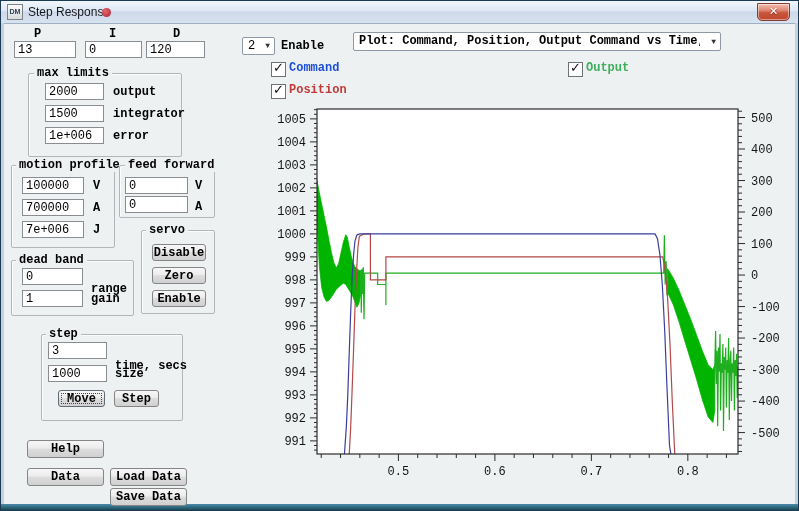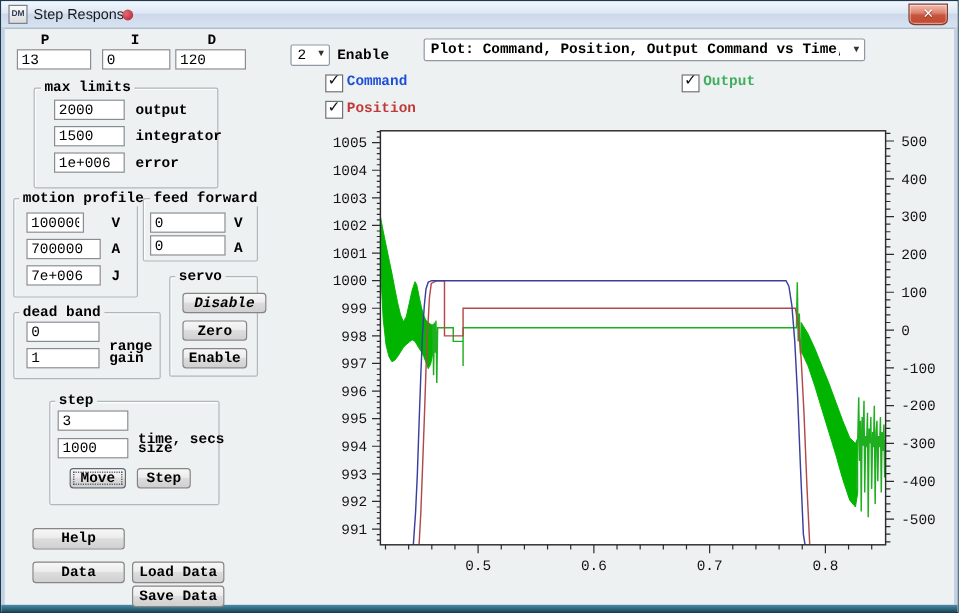--- a/index.html
+++ b/index.html
@@ -87,37 +87,37 @@
   <div class="group-label" style="left:33px;top:65px;">max limits</div>
   <input class="field" style="left: 44px; top: 82px; width: 59px;" value="2000">
   <div class="mlabel" style="left:112px;top:84px;">output</div>
   <input class="field" style="left: 44px; top: 104px; width: 59px;" value="1500">
   <div class="mlabel" style="left:112px;top:106px;">integrator</div>
   <input class="field" style="left: 44px; top: 126px; width: 59px;" value="1e+006">
   <div class="mlabel" style="left:112px;top:128px;">error</div>
 
   <div class="group" style="left:10px;top:164px;width:102px;height:81px;"></div>
   <div class="group-label" style="left:15px;top:157px;">motion profile</div>
-  <input class="field" style="left: 21px; top: 176px; width: 48px;" value="100000">
+  <input class="field" style="left: 21px; top: 176px; width: 62px;" value="100000">
   <div class="mlabel" style="left:92px;top:178px;">V</div>
   <input class="field" style="left: 21px; top: 198px; width: 62px;" value="700000">
   <div class="mlabel" style="left:92px;top:200px;">A</div>
   <input class="field" style="left: 21px; top: 220px; width: 62px;" value="7e+006">
   <div class="mlabel" style="left:92px;top:222px;">J</div>
 
   <div class="group" style="left:118px;top:164px;width:94px;height:51px;"></div>
   <div class="group-label" style="left:124px;top:157px;">feed forward</div>
   <input class="field" style="left: 124px; top: 176px; width: 63px;" value="0">
   <div class="mlabel" style="left:194px;top:178px;">V</div>
   <input class="field" style="left: 124px; top: 195px; width: 63px;" value="0">
   <div class="mlabel" style="left:194px;top:199px;">A</div>
 
   <div class="group" style="left:140px;top:229px;width:72px;height:82px;"></div>
   <div class="group-label" style="left:145px;top:222px;">servo</div>
-  <button class="btn" style="left:151px;top:243px;width:70px;height:17px;font-style:italic;">Disable</button>
+  <button class="btn" style="left:151px;top:243px;width:54px;height:17px;">Disable</button>
   <button class="btn" style="left:151px;top:266px;width:54px;height:17px;">Zero</button>
   <button class="btn" style="left:151px;top:289px;width:54px;height:17px;">Enable</button>
 
   <div class="group" style="left:10px;top:259px;width:121px;height:54px;"></div>
   <div class="group-label" style="left:15px;top:252px;">dead band</div>
   <input class="field" style="left: 21px; top: 267px; width: 61px;" value="0">
   <div class="mlabel" style="left:90px;top:281px;">range</div>
   <input class="field" style="left: 21px; top: 289px; width: 61px;" value="1">
   <div class="mlabel" style="left:90px;top:291px;">gain</div>
 

